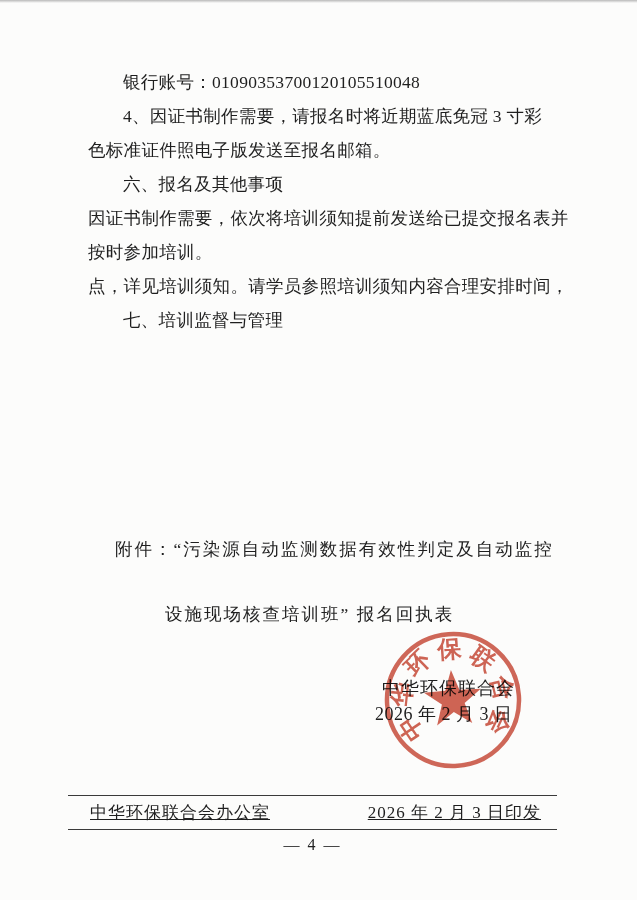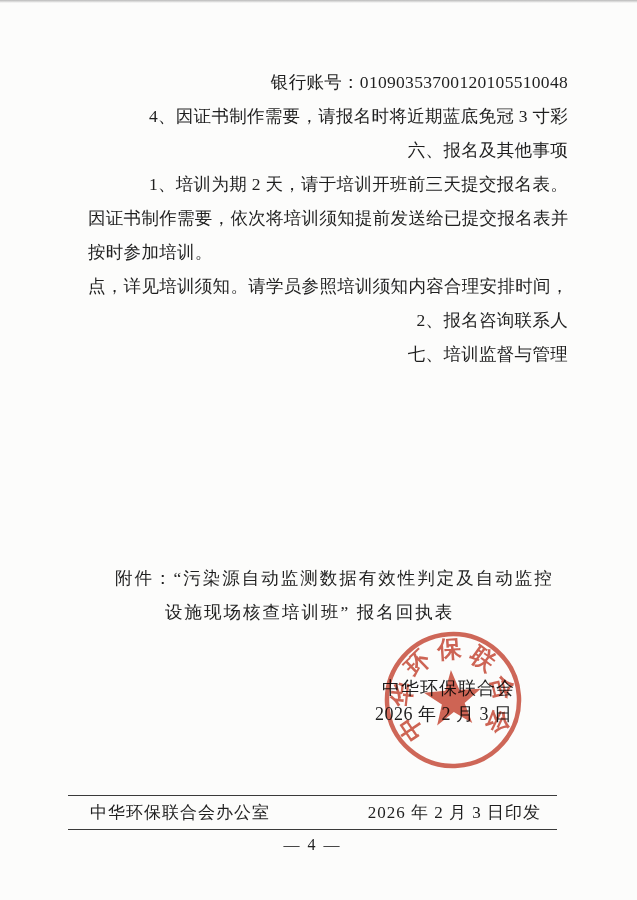--- a/index.html
+++ b/index.html
@@ -22,31 +22,31 @@
   .body-text {
     position: absolute;
     left: 88px;
     top: 65px;
     width: 480px;
     font-size: 17.5px;
     line-height: 34px;
     letter-spacing: 0.3px;
   }
   .line { white-space: nowrap; }
-  .line.indent { padding-left: 35px; text-align: right; }
+  .line.indent { padding-left: 35px; }
   .attachment {
     position: absolute;
     left: 115px;
-    top: 561px;
+    top: 532px;
     font-size: 17.5px;
     line-height: 34px;
     letter-spacing: 2px;
     white-space: nowrap;
   }
-  .attachment .att-line2 { margin-left: 50px; }
+  .attachment .att-line2 { margin-left: 50px; margin-top: 31px; }
   .signature-org {
     position: absolute;
     left: 382px;
     top: 676px;
     font-size: 18px;
     letter-spacing: 1px;
     white-space: nowrap;
     z-index: 2;
   }
   .signature-date {
@@ -81,45 +81,45 @@
   }
   .footer-row {
     display: flex;
     justify-content: space-between;
     align-items: center;
     height: 33px;
     padding-left: 22px;
     padding-right: 16px;
     font-size: 17px;
     letter-spacing: 1px;
+    text-decoration: underline;
   }
   .page-number {
     position: absolute;
     left: 68px;
     top: 836px;
     width: 489px;
     text-align: center;
     font-size: 16px;
     letter-spacing: 2px;
   }
 </style>
 </head>
 <body>
 
 <div class="scan-edge"></div>
 
 <div class="body-text">
   <div class="line indent">银行账号：01090353700120105510048</div>
   <div class="line indent">4、因证书制作需要，请报名时将近期蓝底免冠 3 寸彩</div>
+  <div class="line">色标准证件照电子版发送至报名邮箱。</div>
   <div class="line indent">六、报名及其他事项</div>
-  <div class="line indent">1、培训为期 2 天，请于培训开班前三天提交报名表。</div>
   <div class="line">因证书制作需要，依次将培训须知提前发送给已提交报名表并</div>
   <div class="line">按时参加培训。</div>
   <div class="line">点，详见培训须知。请学员参照培训须知内容合理安排时间，</div>
-  <div class="line indent">2、报名咨询联系人</div>
   <div class="line indent">七、培训监督与管理</div>
 </div>
 
 <div class="attachment">
   <div class="att-line1">附件：“污染源自动监测数据有效性判定及自动监控</div>
   <div class="att-line2">设施现场核查培训班” 报名回执表</div>
 </div>
 
 <div class="signature-org">中华环保联合会</div>
 <div class="signature-date">2026 年 2 月 3 日</div>

